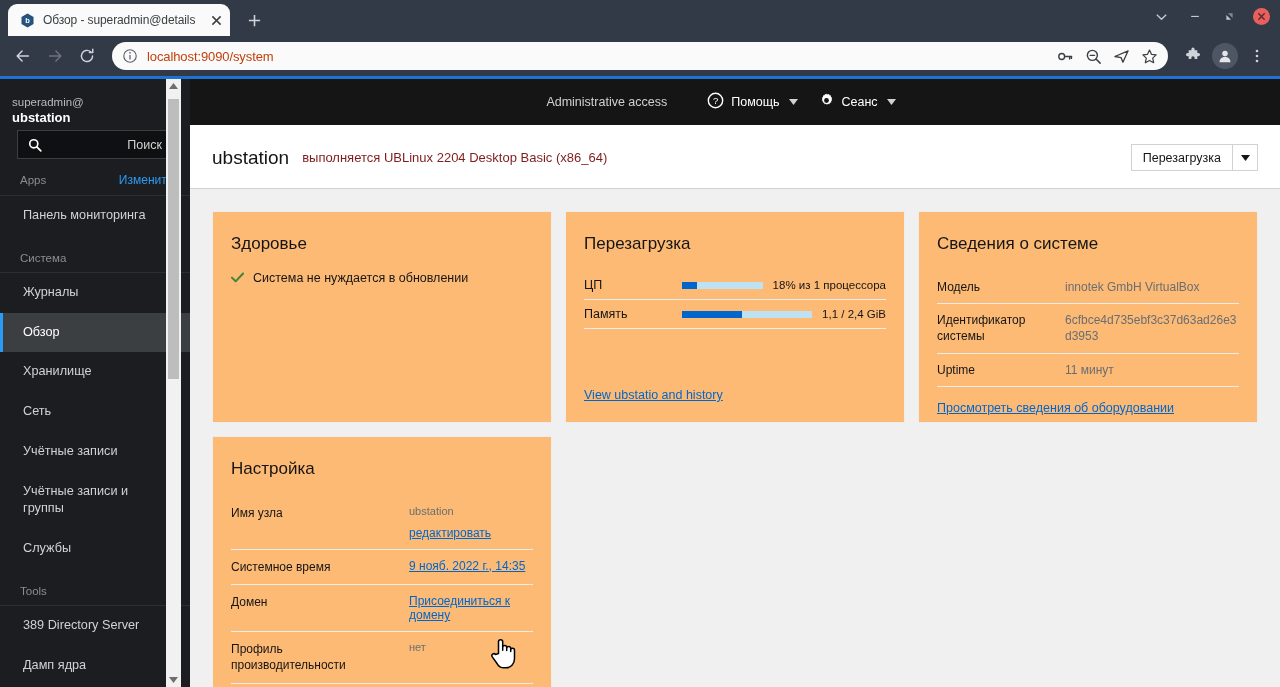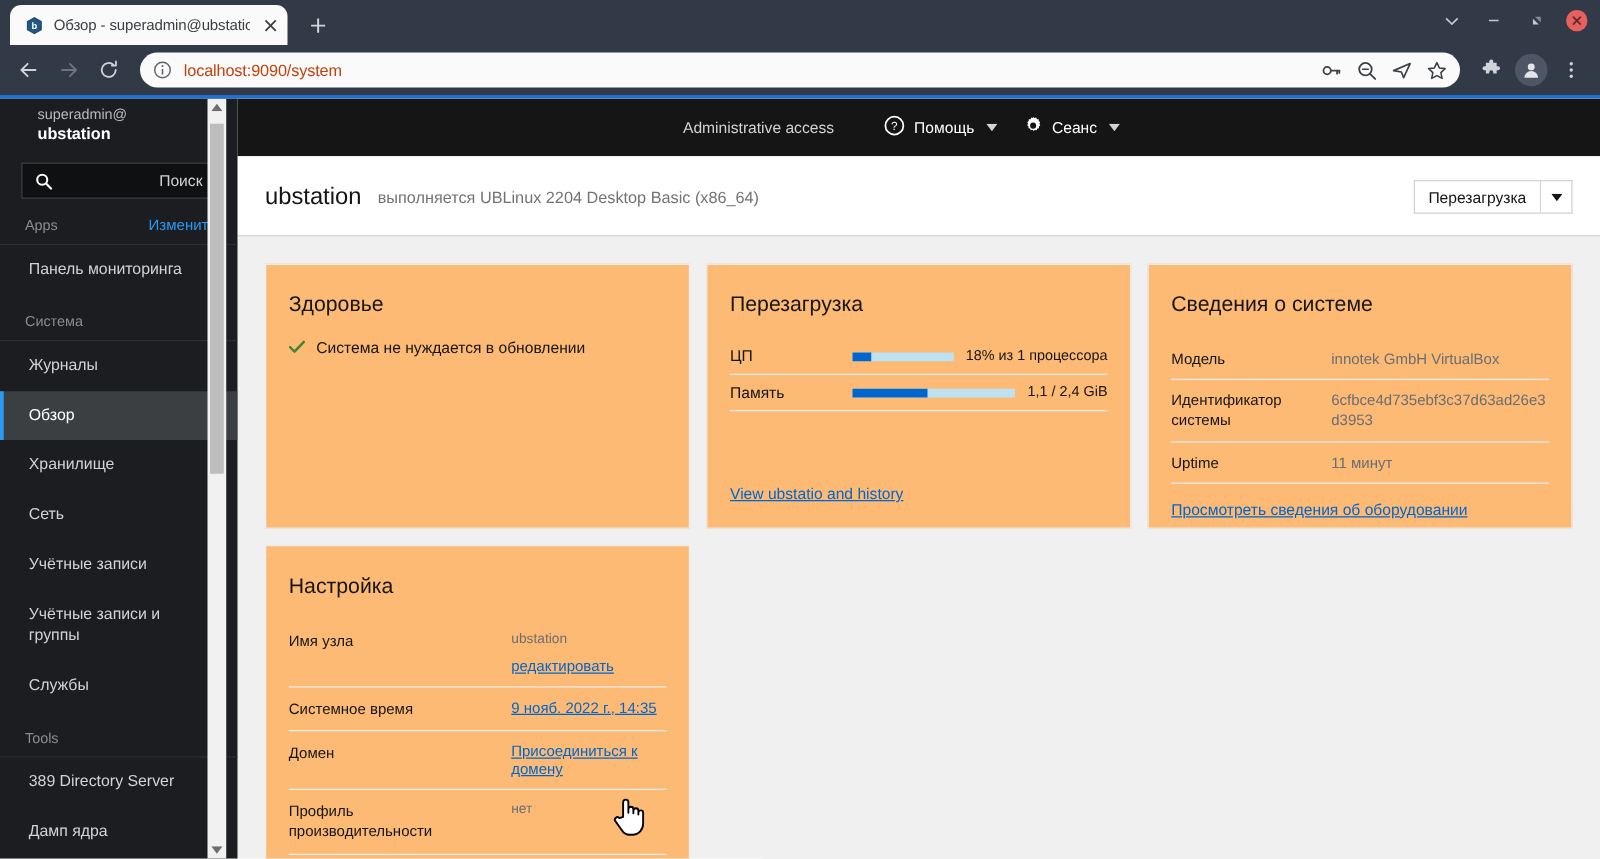--- a/index.html
+++ b/index.html
@@ -85,21 +85,21 @@
   
   .page { flex: 1 1 auto; display: flex; position: relative; min-height: 0;
           border-top: 3px solid #1f72d2; }
 
   
   .sidebar {
     width: 190px; flex: 0 0 190px; background: #1b1d21; color: #d2d2d2;
     display: flex; flex-direction: column; position: relative; overflow: hidden;
   }
   .sb-user {
-    height: 47px; padding: 6px 12px 0 30px; display: flex; align-items: flex-start;
+    height: 47px; padding: 6px 12px 0 12px; display: flex; align-items: flex-end;
     justify-content: space-between; color: #fff;
   }
   .sb-user-text { line-height: 1.25; }
   .sb-user-line1 { font-size: 11.5px; color: #b8bbbe; }
   .sb-user-line2 { font-size: 13px; font-weight: 700; color: #fff; }
   .sb-caret { color: #d2d2d2; font-size: 9px; padding-top: 9px; }
 
   .sb-search-wrap { padding: 4px 17px 0 17px; }
   .sb-search {
     height: 29px; background: #0f1011; border: 1px solid #3c3f42;
@@ -154,21 +154,21 @@
     padding: 6px 10px;
   }
   .ck-hbtn .cap { font-size: 9px; color: #d2d2d2; margin-left: 2px; }
 
   .ck-title-bar {
     background: #fff; padding: 19px 22px 17px 22px;
     display: flex; align-items: center; border-bottom: 1px solid #d2d2d2;
     flex: 0 0 auto;
   }
   .ck-host { font-size: 19px; color: #151515; font-weight: 400; }
-  .ck-subtitle { font-size: 13px; color: #737373; margin-left: 13px; }
+  .ck-subtitle { font-size: 13px; color: #7f1d1d; margin-left: 13px; }
   .ck-restart {
     margin-left: auto; display: flex; align-items: stretch; height: 27px;
   }
   .ck-restart-main {
     border: 1px solid #d2d2d2; background: #fff; padding: 0 11px;
     font-size: 12.5px; color: #151515; display: flex; align-items: center;
   }
   .ck-restart-toggle {
     border: 1px solid #d2d2d2; border-left: none; background: #fff;
     width: 25px; display: flex; align-items: center; justify-content: center;
@@ -231,21 +231,21 @@
 
   <div class="tabstrip">
     <div class="tab">
       <span class="tab-favicon">
         <svg width="15" height="15" viewBox="0 0 16 16">
           <path d="M8 0.6 L14.4 4.3 V11.7 L8 15.4 L1.6 11.7 V4.3 Z" fill="#1f4e79"></path>
           <path d="M8 1.9 L13.3 4.9 V11.1 L8 14.1 L2.7 11.1 V4.9 Z" fill="#24567f"></path>
           <text x="8" y="11" font-size="8" font-family="Liberation Sans, sans-serif" fill="#ffffff" text-anchor="middle" font-weight="bold">b</text>
         </svg>
       </span>
-      <span class="tab-title">Обзор - superadmin@ubstatio</span>
+      <span class="tab-title">Обзор - superadmin@details</span>
       <span class="tab-close">
         <svg width="11" height="11" viewBox="0 0 12 12">
           <path d="M1.5 1.5 L10.5 10.5 M10.5 1.5 L1.5 10.5" stroke="#3c4043" stroke-width="1.6" fill="none"></path>
         </svg>
       </span>
     </div>
     <div class="newtab">
       <svg width="15" height="15" viewBox="0 0 16 16">
         <path d="M8 2 V14 M2 8 H14" stroke="#cfd3da" stroke-width="1.7" fill="none"></path>
       </svg>

